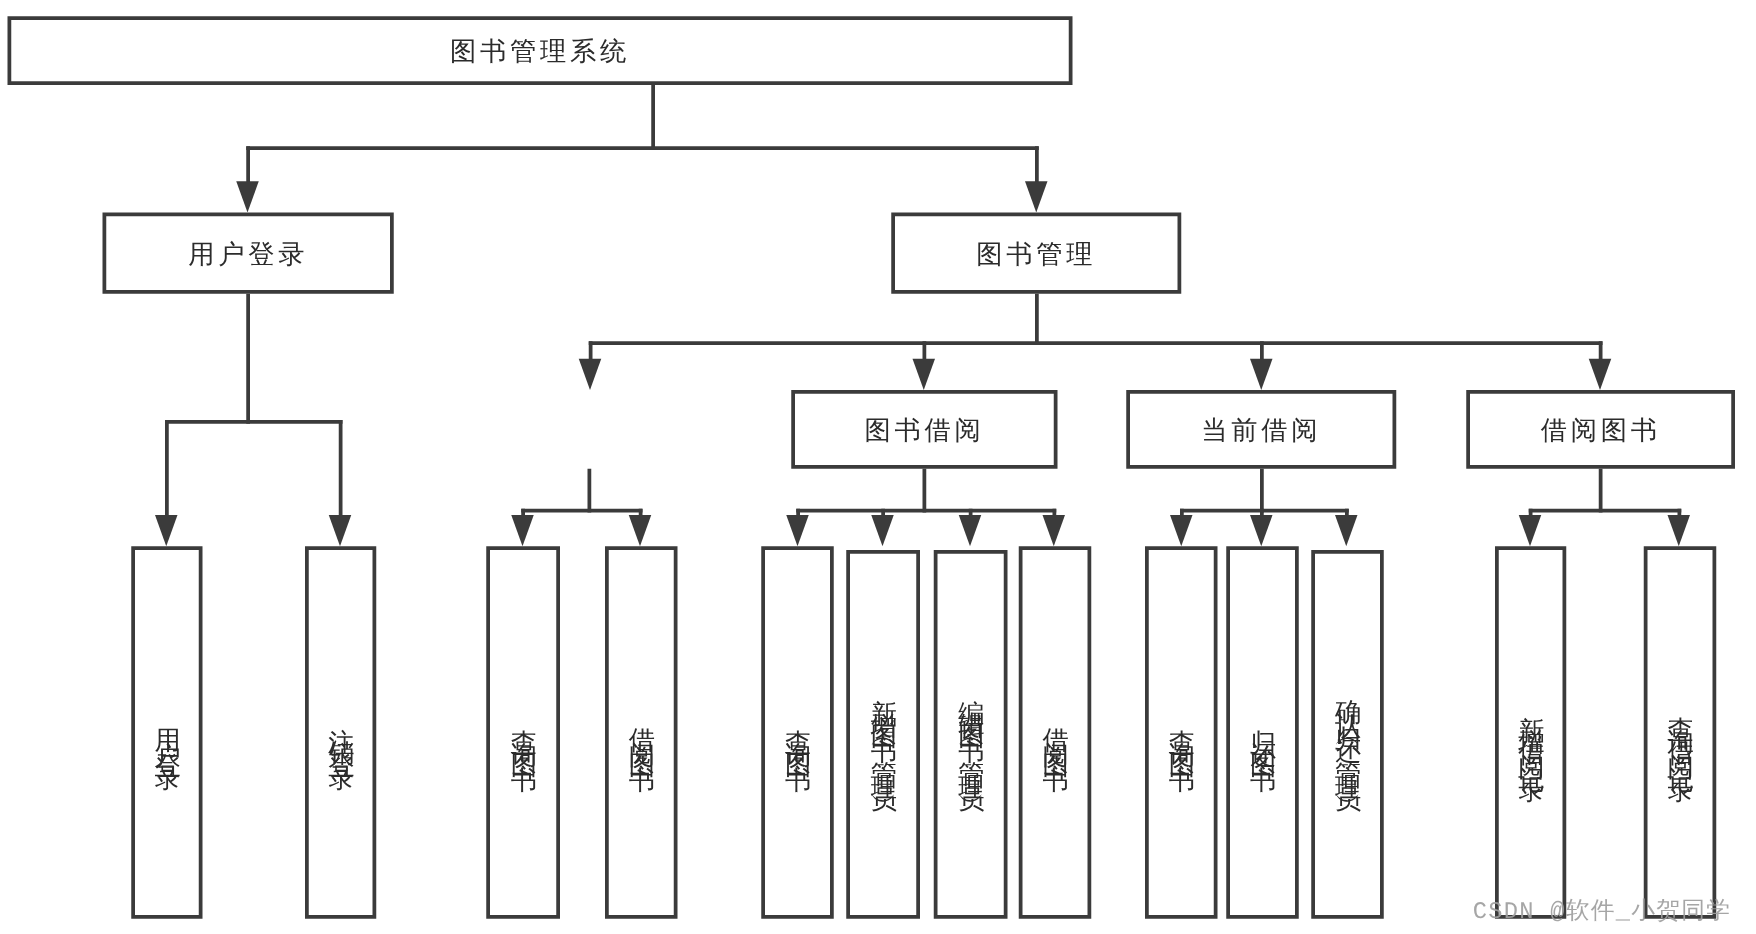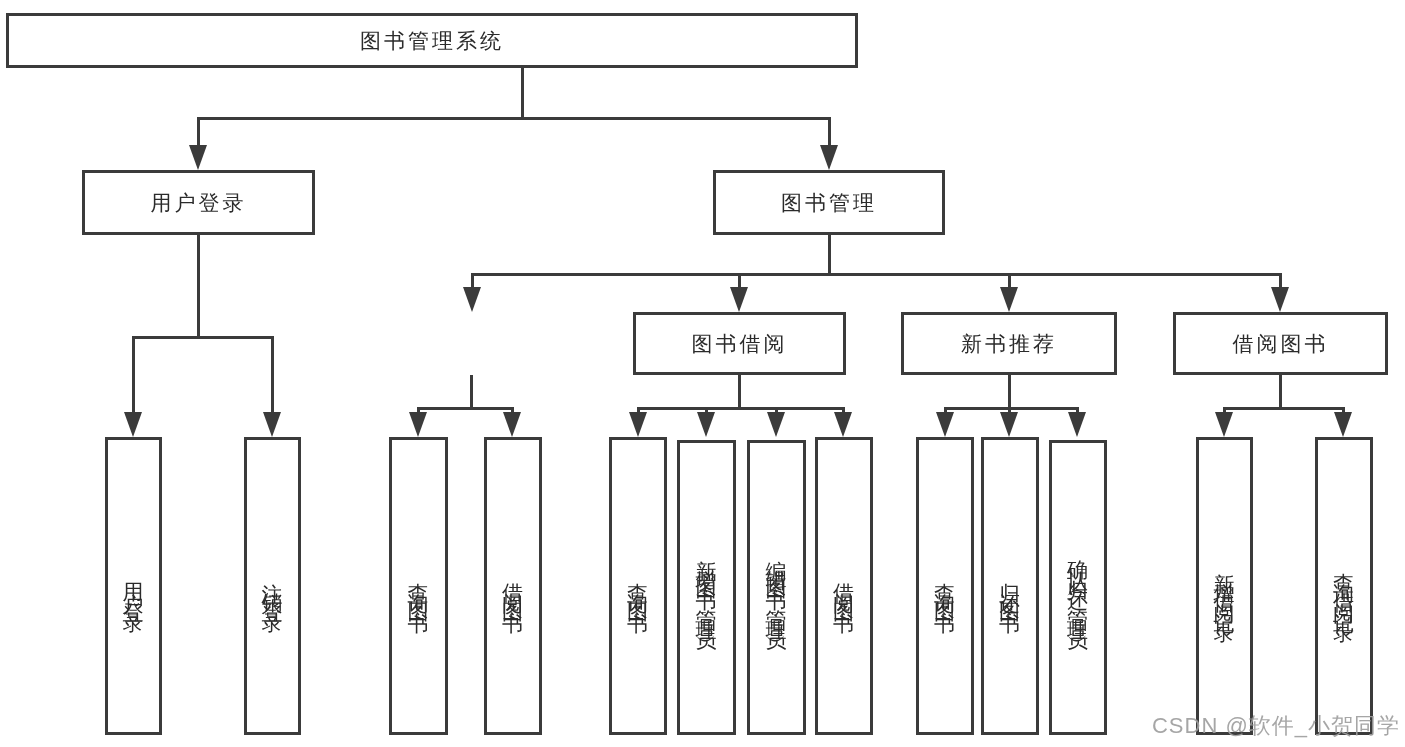--- a/index.html
+++ b/index.html
@@ -21,23 +21,23 @@
   .vline,.hline{position:absolute;background:#3b3b3b;}
   .vline{width:3px;}
   .hline{height:3px;}
   .arrow{
     position:absolute;width:0;height:0;
     border-left:9px solid transparent;
     border-right:9px solid transparent;
     border-top:25px solid #3b3b3b;
   }
   .watermark{
-    position:absolute;right:5px;bottom:6px;
-    font-size:22px;color:rgba(158,158,158,0.92);
-    letter-spacing:1px;white-space:nowrap;
+    position:absolute;right:20px;bottom:6px;
+    font-size:19px;color:rgba(158,158,158,0.92);
+    letter-spacing:1px;white-space:nowrap;font-family:Liberation Mono, monospace;
   }
 </style>
 </head>
 <body>
 
 <div id="canvas">
 
   <div class="box hbox" style="left:6px;top:13px;width:852px;height:55px;justify-content:center;">
     <span>图书管理系统</span>
   </div>
@@ -71,21 +71,21 @@
   <div class="arrow" style="left:730px;top:287px;"></div>
   <div class="vline" style="left:1008px;top:273px;height:16px;"></div>
   <div class="arrow" style="left:1000px;top:287px;"></div>
   <div class="vline" style="left:1279px;top:273px;height:16px;"></div>
   <div class="arrow" style="left:1271px;top:287px;"></div>
 
   <div class="box hbox" style="left:633px;top:312px;width:213px;height:63px;text-align:right;">
     <span>图书借阅</span>
   </div>
   <div class="box hbox" style="left:901px;top:312px;width:216px;height:63px;">
-    <span>新书推荐</span>
+    <span>当前借阅</span>
   </div>
   <div class="box hbox" style="left:1173px;top:312px;width:215px;height:63px;">
     <span>借阅图书</span>
   </div>
 
   <div class="vline" style="left:470px;top:375px;height:35px;"></div>
   <div class="hline" style="left:417px;top:407px;width:97px;"></div>
   <div class="vline" style="left:417px;top:407px;height:8px;"></div>
   <div class="arrow" style="left:409px;top:412px;"></div>
   <div class="vline" style="left:511px;top:407px;height:8px;"></div>

